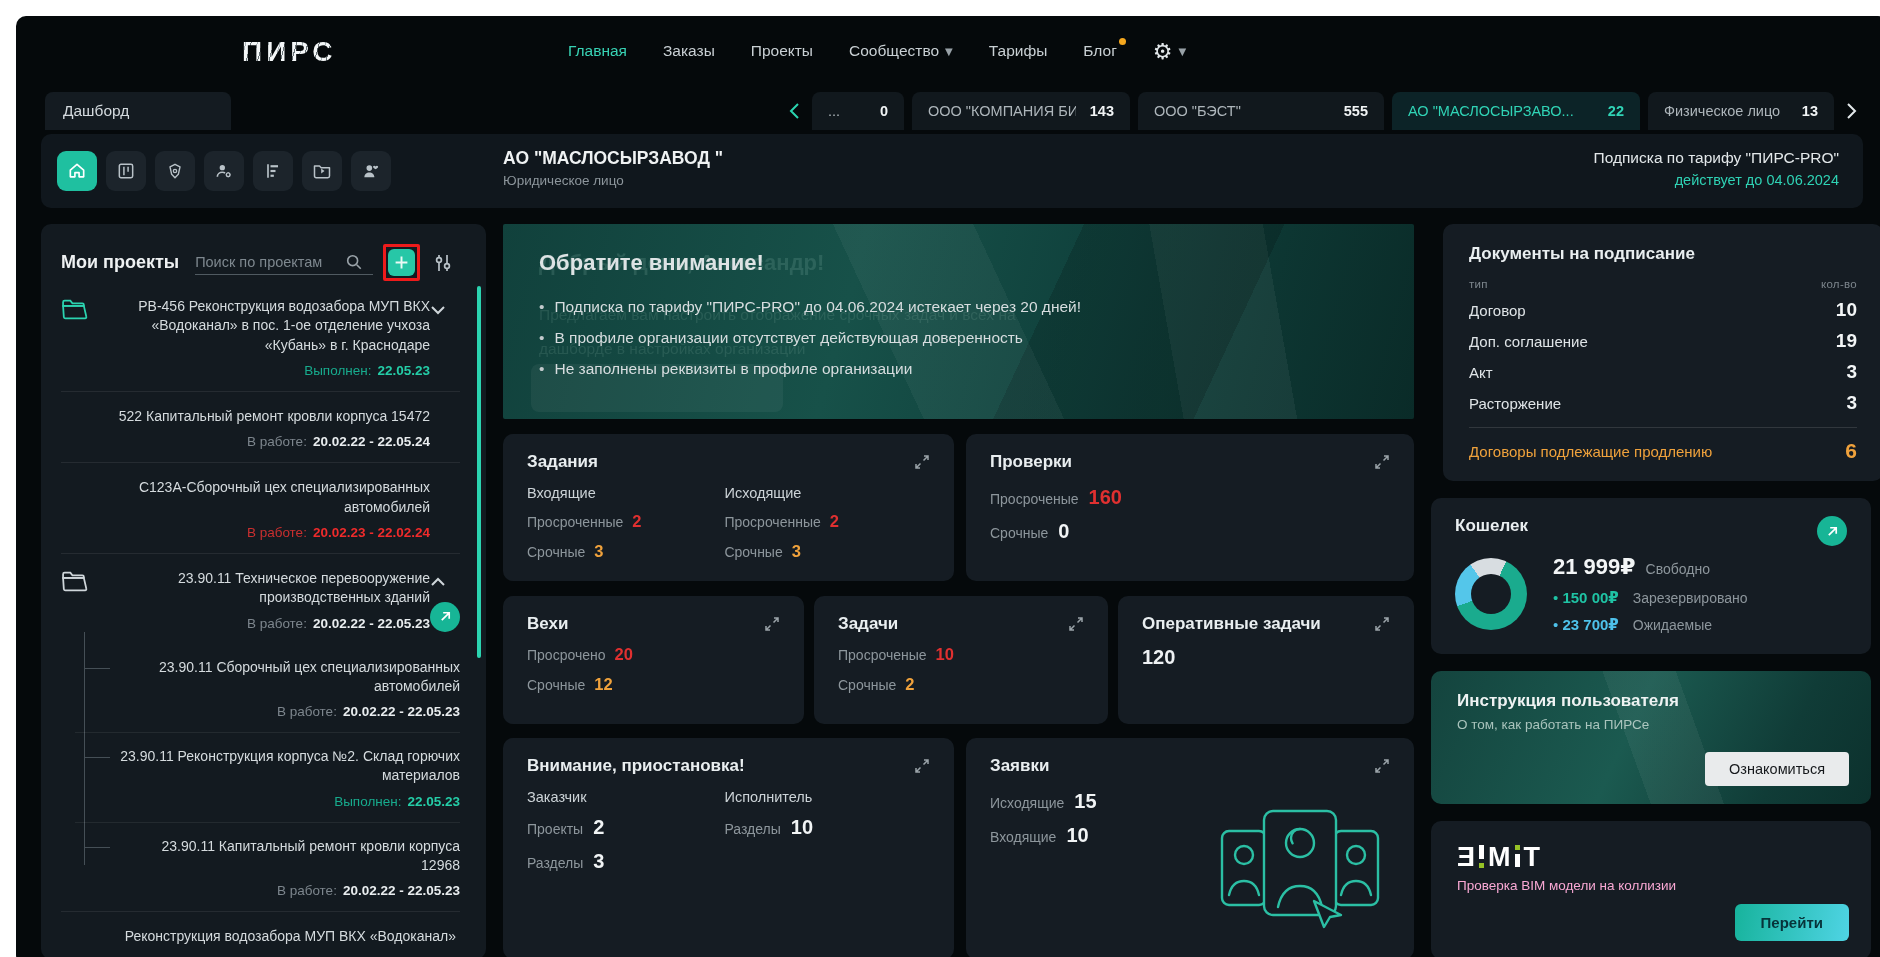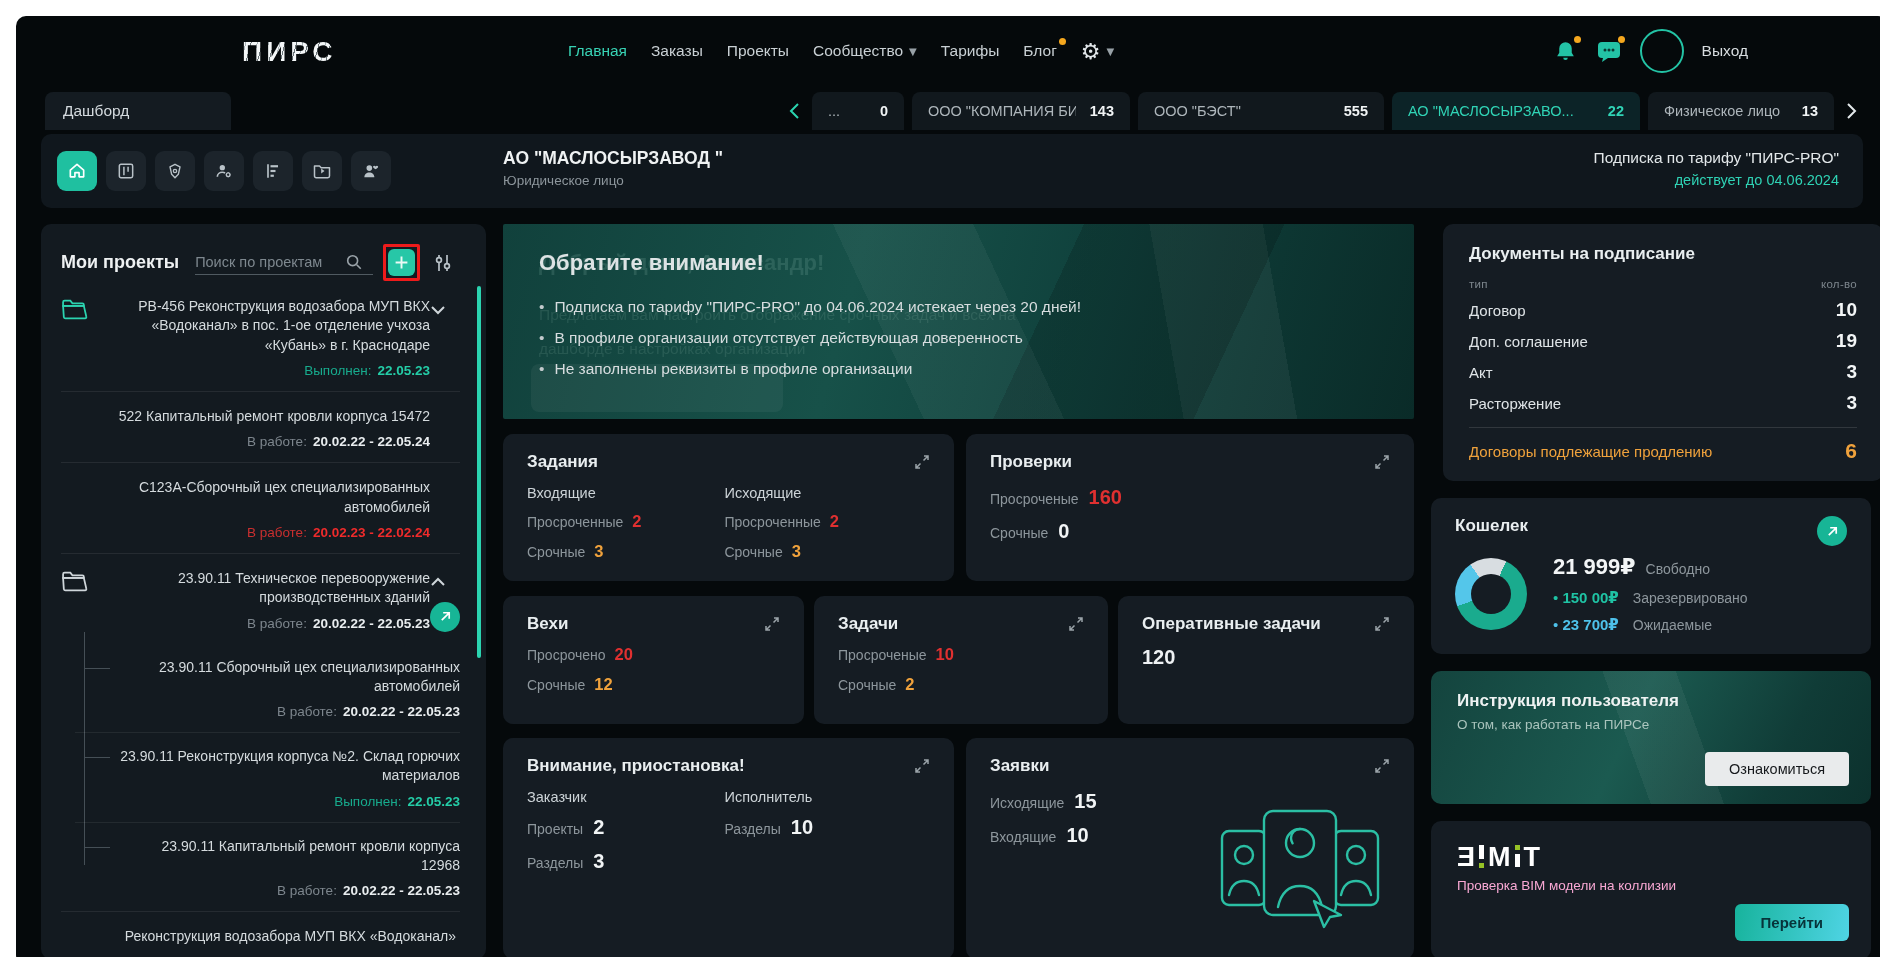--- a/index.html
+++ b/index.html
@@ -6,21 +6,21 @@
     font-family:"Liberation Sans","DejaVu Sans",sans-serif;}
   .app{position:relative;width:1872px;height:949px;margin:16px;background:#05090b;border-radius:10px;
     overflow:hidden;color:#e7ebed;}
   svg{display:block}
 
   
   .topnav{position:absolute;left:0;top:0;right:0;height:70px;}
   .logo{position:absolute;left:226px;top:20px;font-size:28px;font-weight:800;letter-spacing:4px;
     background:repeating-linear-gradient(105deg,#f4f7f8 0 5px,#aab4b8 5px 6px,#f4f7f8 6px 10px,#6a7478 10px 11px);
     -webkit-background-clip:text;background-clip:text;-webkit-text-fill-color:transparent;color:#f4f7f8;}
-  .navmenu{position:absolute;left:552px;top:0;height:70px;display:flex;align-items:center;gap:24px;}
+  .navmenu{position:absolute;left:552px;top:0;height:70px;display:flex;align-items:center;gap:36px;}
   .navitem{font-size:15.5px;color:#c9d0d4;display:flex;align-items:center;gap:6px;position:relative;cursor:pointer;}
   .navitem.active{color:#38d3b5;}
   .caret{font-size:10px;color:#98a1a7;font-family:"DejaVu Sans",sans-serif;}
   .odot{position:absolute;top:-4px;right:-9px;width:7px;height:7px;border-radius:50%;background:#f5a71e;}
   .gearwrap{display:flex;align-items:center;gap:6px;cursor:pointer;}
   .gear{font-size:22px;color:#e2e7ea;font-family:"DejaVu Sans",sans-serif;}
   .navright{position:absolute;right:140px;top:0;height:70px;display:flex;align-items:center;gap:18px;}
   .icbadge{position:relative;cursor:pointer;}
   .icbadge .odot{top:-3px;right:-3px;}
   .avatar{width:40px;height:40px;border-radius:50%;border:2px solid #23c3a5;
@@ -195,41 +195,20 @@
         </div>
       <div class="navitem">
           <span>Блог</span>
           <span class="odot"></span>
         </div>
       <div class="gearwrap">
         <span class="gear">⚙</span>
         <span class="caret">▼</span>
       </div>
     </div>
-    <div class="navright">
-      <div class="icbadge">
-        <svg width="25" height="25" viewBox="0 0 24 24">
-            <path d="M12 3a6 6 0 0 0-6 6v4.2L4 16.5h16L18 13.2V9a6 6 0 0 0-6-6z" fill="#23c3a6"></path>
-            <path d="M9.8 18a2.2 2.2 0 0 0 4.4 0z" fill="#23c3a6"></path>
-          </svg>
-        <span class="odot"></span>
-      </div>
-      <div class="icbadge">
-        <svg width="26" height="24" viewBox="0 0 26 24">
-            <rect x="2" y="3" width="22" height="16" rx="4" fill="#23c3a6"></rect>
-            <path d="M7 19l-1 4 6-4z" fill="#23c3a6"></path>
-            <circle cx="9" cy="11" r="1.5" fill="#0b3a33"></circle>
-            <circle cx="13" cy="11" r="1.5" fill="#0b3a33"></circle>
-            <circle cx="17" cy="11" r="1.5" fill="#0b3a33"></circle>
-          </svg>
-        <span class="odot"></span>
-      </div>
-      <div class="avatar"></div>
-      <div class="logout">Выход</div>
-    </div>
   </div>
 
   <div class="tabdash">Дашборд</div>
   <div class="tabsright">
     <div class="tscroll">
       <svg width="12" height="18" viewBox="0 0 12 18">
           <path d="M10 2 3 9l7 7" stroke="#2bd4b0" stroke-width="2" fill="none"></path>
         </svg>
     </div>
     <div class="tab t0">

